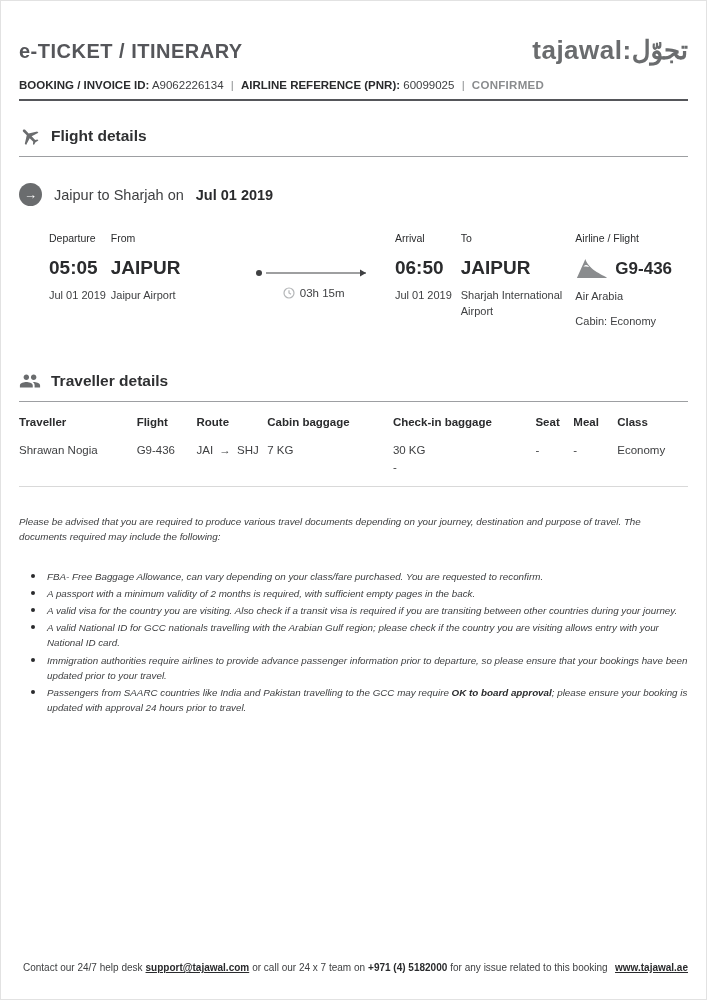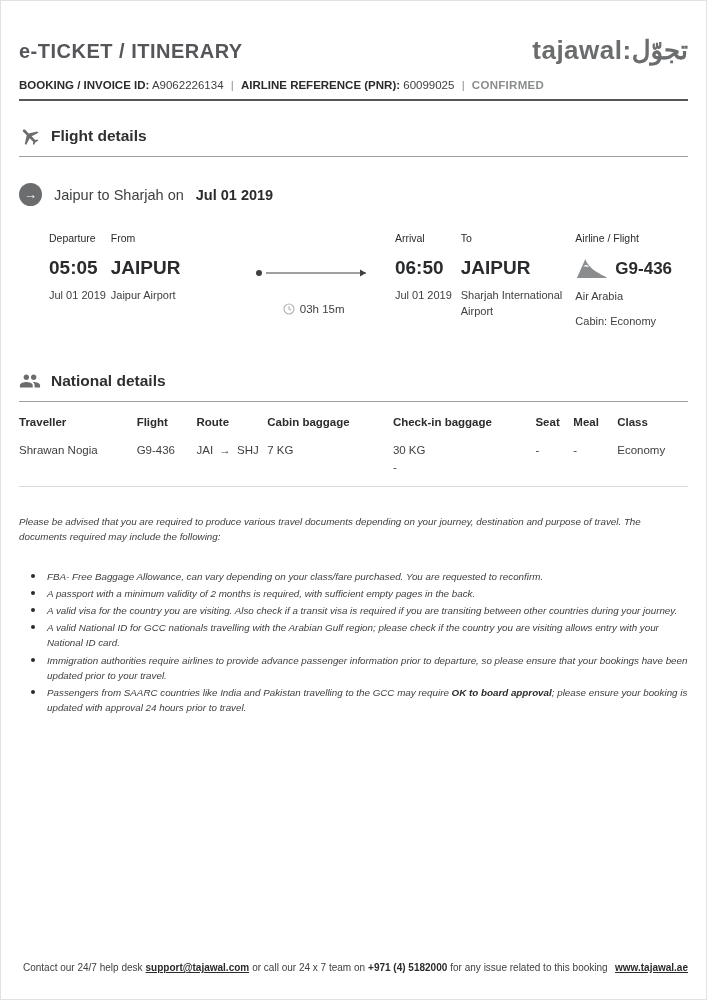--- a/index.html
+++ b/index.html
@@ -42,21 +42,21 @@
   .segment { display:flex; margin-top:26px; padding-left:30px; }
   .col-h { font-size:10.5px; font-weight:normal; color:#2a2b2d; margin-bottom:13px; }
   .big  { font-size:19px; font-weight:bold; color:#2a2b2d; line-height:1.15; }
   .sub  { font-size:11px; color:#3f4042; margin-top:9px; line-height:1.45; }
   .col-dep  { width:62px; }
   .col-from { width:130px; }
   .col-durn { width:147px; display:flex; flex-direction:column; align-items:center; padding-top:35px; }
   .col-arr  { width:66px; margin-left:8px; }
   .col-to   { width:115px; }
   .col-air  { width:113px; }
-  .duration-row { display:flex; align-items:center; gap:5px; margin-top:24px; font-size:11.5px; color:#3f4042; }
+  .duration-row { display:flex; align-items:center; gap:5px; margin-top:8px; font-size:11.5px; color:#3f4042; }
   .airline-line { display:flex; align-items:center; gap:6px; }
   .airline-line .big { font-size:17px; }
   
   .trav-heading { margin-top:40px; }
   .trav-table { margin-top:14px; font-size:11.5px; }
   .trav-head, .trav-row { display:flex; }
   .trav-head > div { font-weight:bold; color:#2a2b2d; }
   .trav-row > div { margin-top:14px; color:#3f4042; line-height:1.5; }
   .c1{width:118px;} .c2{width:60px;} .c3{width:71px;} .c4{width:126px;}
   .c5{width:143px;} .c6{width:38px;} .c7{width:44px;} .c8{width:71px;}
@@ -172,21 +172,21 @@
       <div class="sub">Cabin: Economy</div>
     </div>
   </div>
 
   <div class="section-heading trav-heading">
     <span>
       <svg class="icon-svg" width="22" height="22" viewBox="0 0 24 24">
         <path fill="#6a6c6e" d="M16 11c1.66 0 2.99-1.34 2.99-3S17.66 5 16 5s-3 1.34-3 3 1.34 3 3 3zm-8 0c1.66 0 2.99-1.34 2.99-3S9.66 5 8 5 5 6.34 5 8s1.34 3 3 3zm0 2c-2.33 0-7 1.17-7 3.5V19h14v-2.5c0-2.33-4.67-3.5-7-3.5zm8 0c-.29 0-.62.02-.97.05 1.16.84 1.97 1.97 1.97 3.45V19h6v-2.5c0-2.33-4.67-3.5-7-3.5z"></path>
       </svg>
     </span>
-    <span class="h-label">National details</span>
+    <span class="h-label">Traveller details</span>
   </div>
   <div class="rule-light"></div>
 
   <div class="trav-table">
     <div class="trav-head">
       <div class="c1">Traveller</div>
       <div class="c2">Flight</div>
       <div class="c3">Route</div>
       <div class="c4">Cabin baggage</div>
       <div class="c5">Check-in baggage</div>

